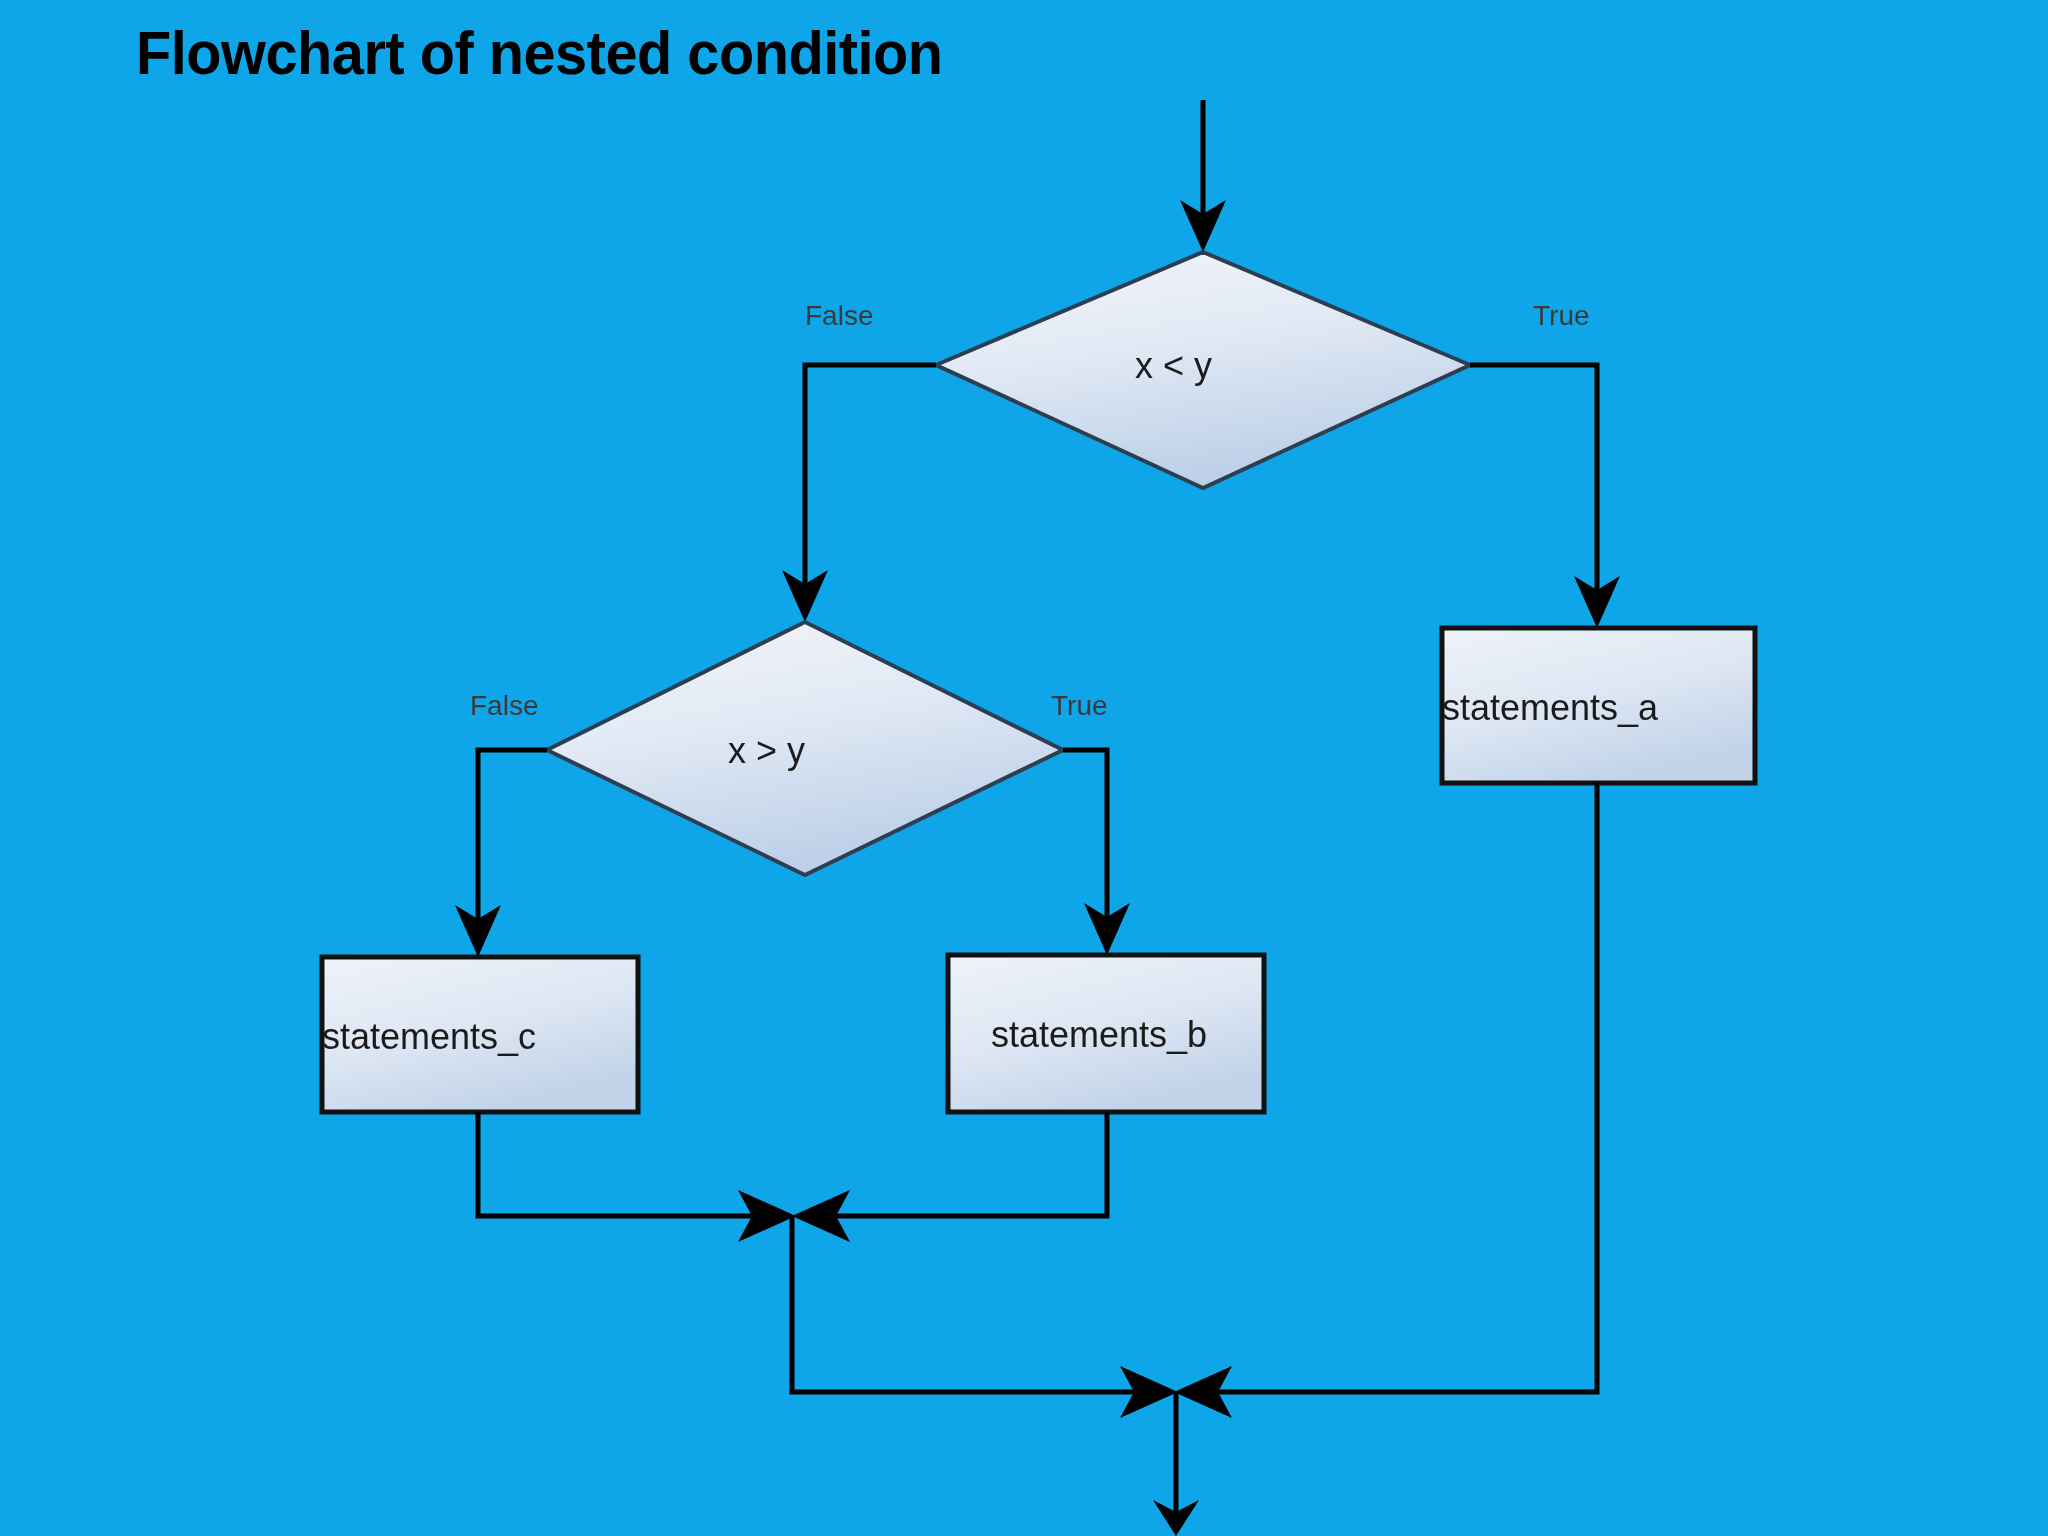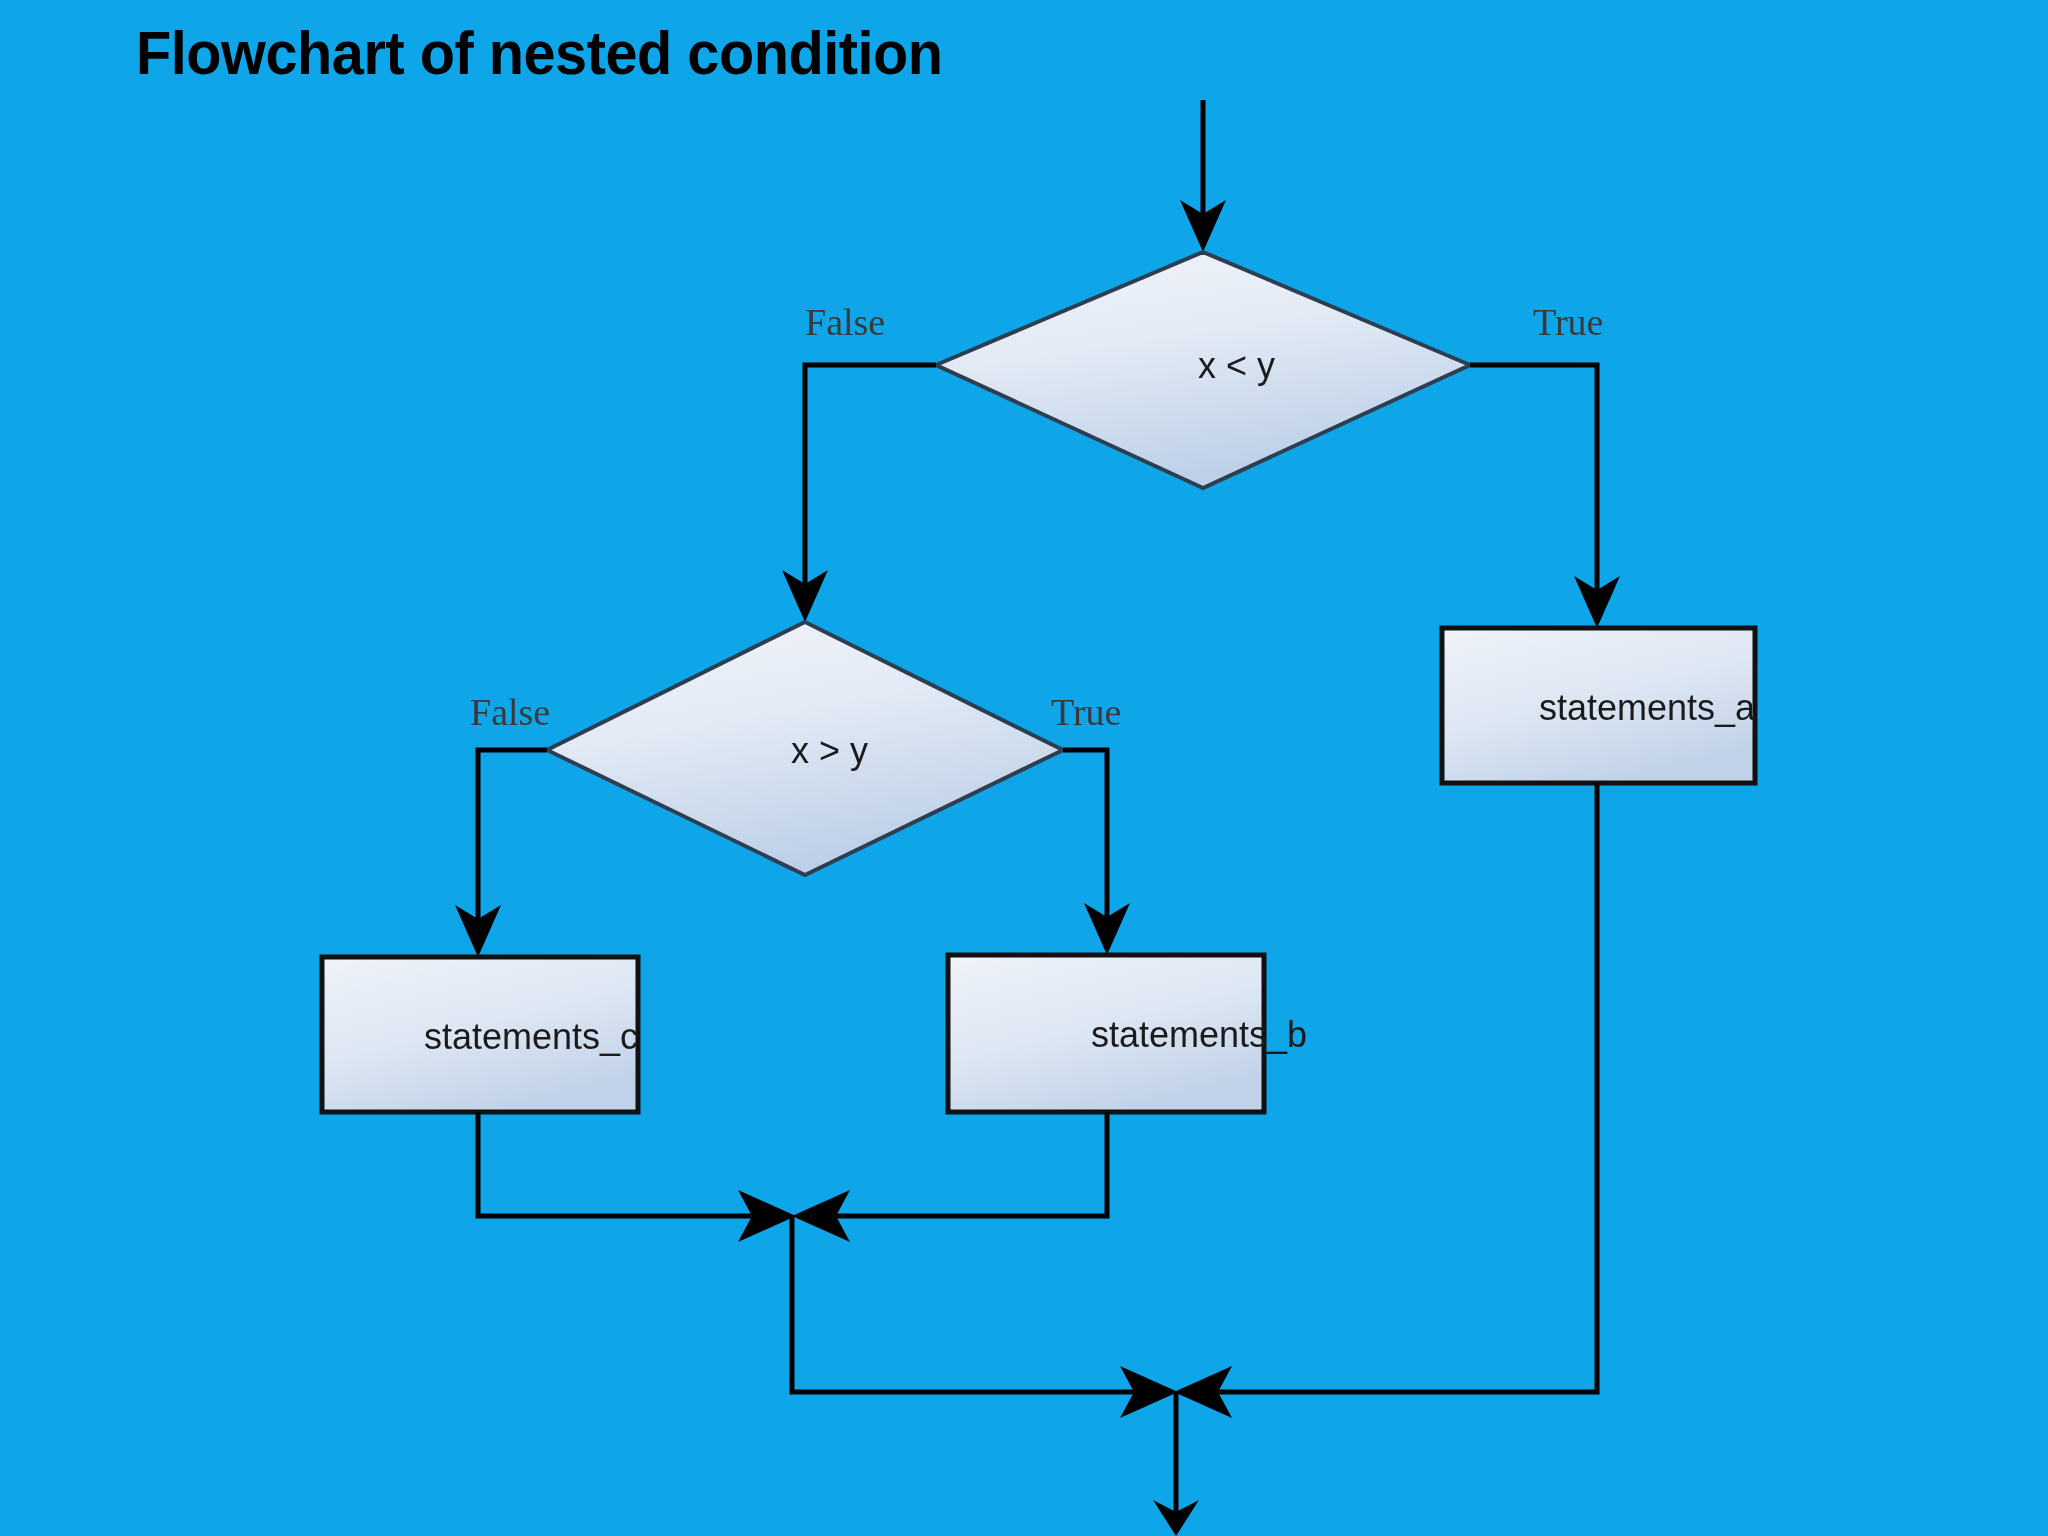--- a/index.html
+++ b/index.html
@@ -35,26 +35,26 @@
     top: 0;
     width: 2048px;
     height: 1536px;
   }
   .node-label {
     position: absolute;
     font-family: "Liberation Sans", sans-serif;
     font-size: 36px;
     color: #1b1b1b;
     white-space: nowrap;
-    text-align: right;
+    text-align: left;
   }
   .edge-label {
     position: absolute;
-    font-family: Liberation Serif, serif;
-    font-size: 38px;
+    font-family: Liberation Sans, sans-serif;
+    font-size: 28px;
     color: #3a3a3a;
     white-space: nowrap;
   }
 </style>
 </head>
 <body>
 
 <div id="page">
 
   <div id="title">Flowchart of nested condition</div>

